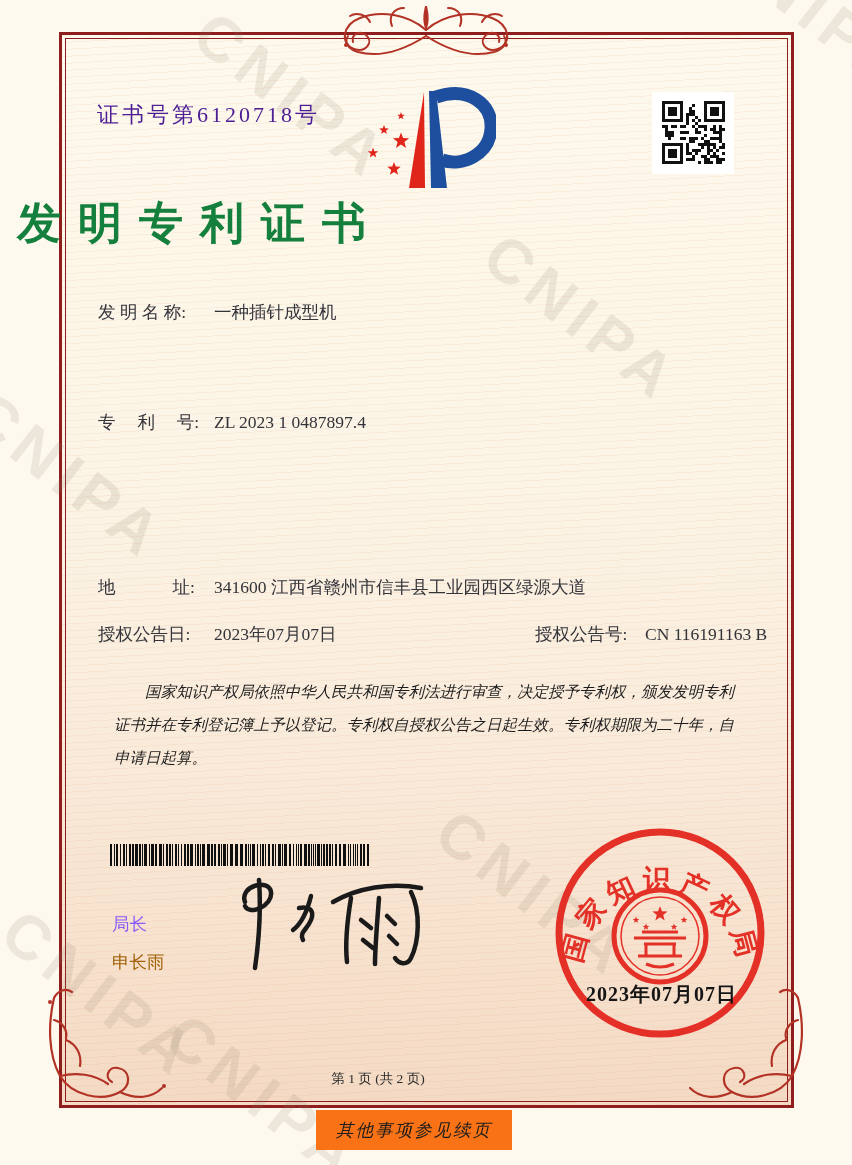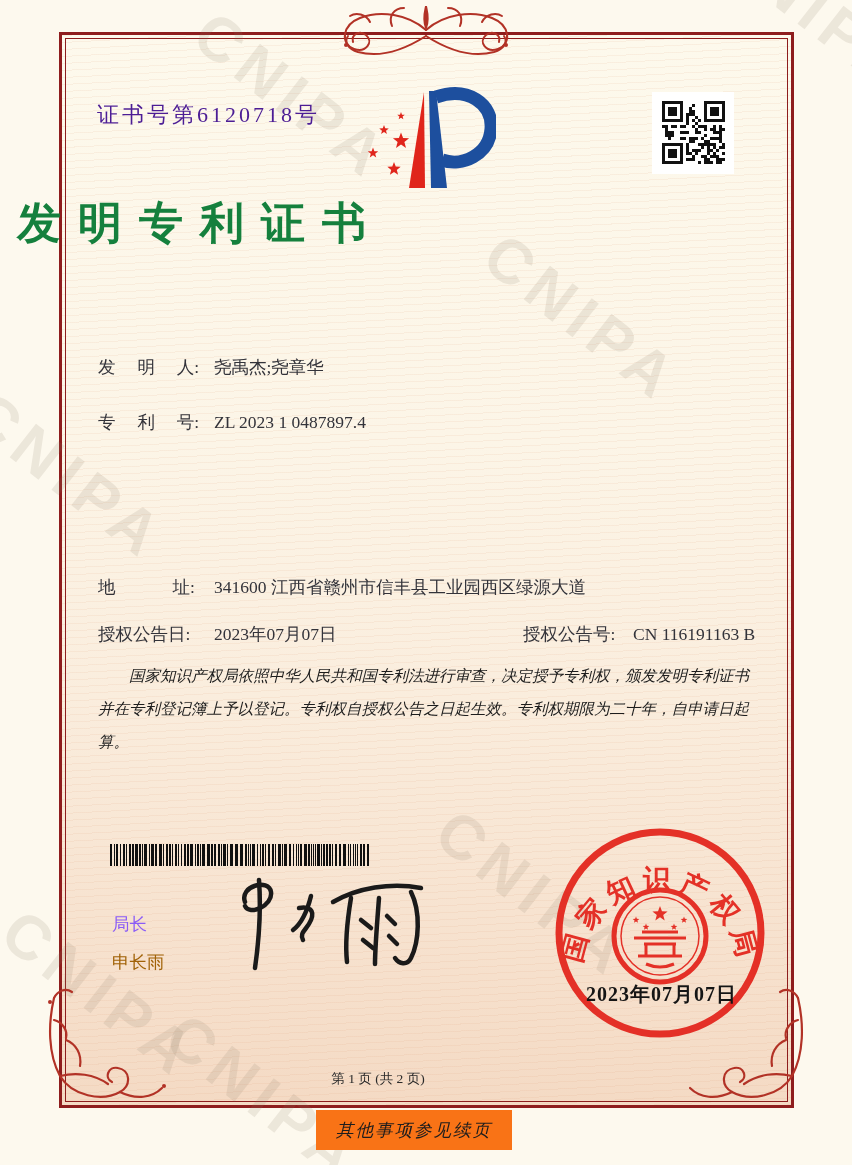--- a/index.html
+++ b/index.html
@@ -19,24 +19,24 @@
   .content{position:absolute;inset:0;z-index:3;}
   .cert-no{position:absolute;left:97px;top:84px;font-size:22px;letter-spacing:3px;color:#4c1d95;margin-top:16px;}
   .qr-box{position:absolute;left:652px;top:92px;width:82px;height:82px;background:#fff;}
   .qr-box svg{position:absolute;left:10px;top:9px;}
   .logo{position:absolute;left:356px;top:82px;width:140px;height:112px;}
   .title{position:absolute;left:0;top:194px;width:100%;font-size:44px;
          font-weight:bold;letter-spacing:17px;text-indent:17px;color:#15803d;}
   .field{position:absolute;left:98px;font-size:17.5px;color:#33333a;white-space:nowrap;}
   .field .lab{display:inline-block;min-width:110px;}
   .field .val{margin-left:6px;}
-  .grant2{position:absolute;left:425px;top:0;}
+  .grant2{position:absolute;left:437px;top:0;}
   .paras{position:absolute;left:98px;top:660px;width:658px;font-size:15.5px;line-height:2.12;
          color:#1d1d1d;font-style:italic;}
-  .paras p{margin:0;text-indent:2em;}
+  .paras p{margin:16px;text-indent:2em;}
   .barcode{position:absolute;left:110px;top:844px;}
   .sig-title{position:absolute;left:112px;top:912px;font-size:17.5px;font-style:normal;
              font-family:"Liberation Sans","DejaVu Sans",sans-serif;color:#8b5cf6;}
   .sig-name{position:absolute;left:112px;top:950px;font-size:17.5px;
             font-family:"Liberation Sans","DejaVu Sans",sans-serif;color:#a16207;}
   .signature{position:absolute;left:215px;top:868px;}
   .seal{position:absolute;left:548px;top:824px;width:224px;height:218px;z-index:4;opacity:.94;}
   .seal-date{position:absolute;left:586px;top:981px;z-index:5;font-size:20px;font-weight:600;
              color:#151515;letter-spacing:1px;}
   .page-info{position:absolute;left:59px;top:1070px;width:638px;text-align:center;
@@ -233,22 +233,22 @@
             <rect x="15" y="20" width="1" height="1"></rect>
             <rect x="16" y="20" width="1" height="1"></rect>
             <rect x="18" y="20" width="1" height="1"></rect>
             <rect x="19" y="20" width="1" height="1"></rect>
           </g>
         </svg>
     </div>
 
     <div class="title">发明专利证书</div>
 
-    <div class="field" style="top:355px">
-      <span class="lab">发　 明　 人:</span><span class="val">尧禹杰;尧章华</span>
+    <div class="field" style="top:300px">
+      <span class="lab">发 明 名 称:</span><span class="val">一种插针成型机</span>
     </div>
     <div class="field" style="top:410px">
       <span class="lab">专　 利　 号:</span><span class="val">ZL 2023 1 0487897.4</span>
     </div>
     <div class="field" style="top:575px">
       <span class="lab">地　　　 址:</span><span class="val">341600 江西省赣州市信丰县工业园西区绿源大道</span>
     </div>
     <div class="field" style="top:622px">
       <span class="lab">授权公告日:</span><span class="val">2023年07月07日</span>
       <span class="grant2">

